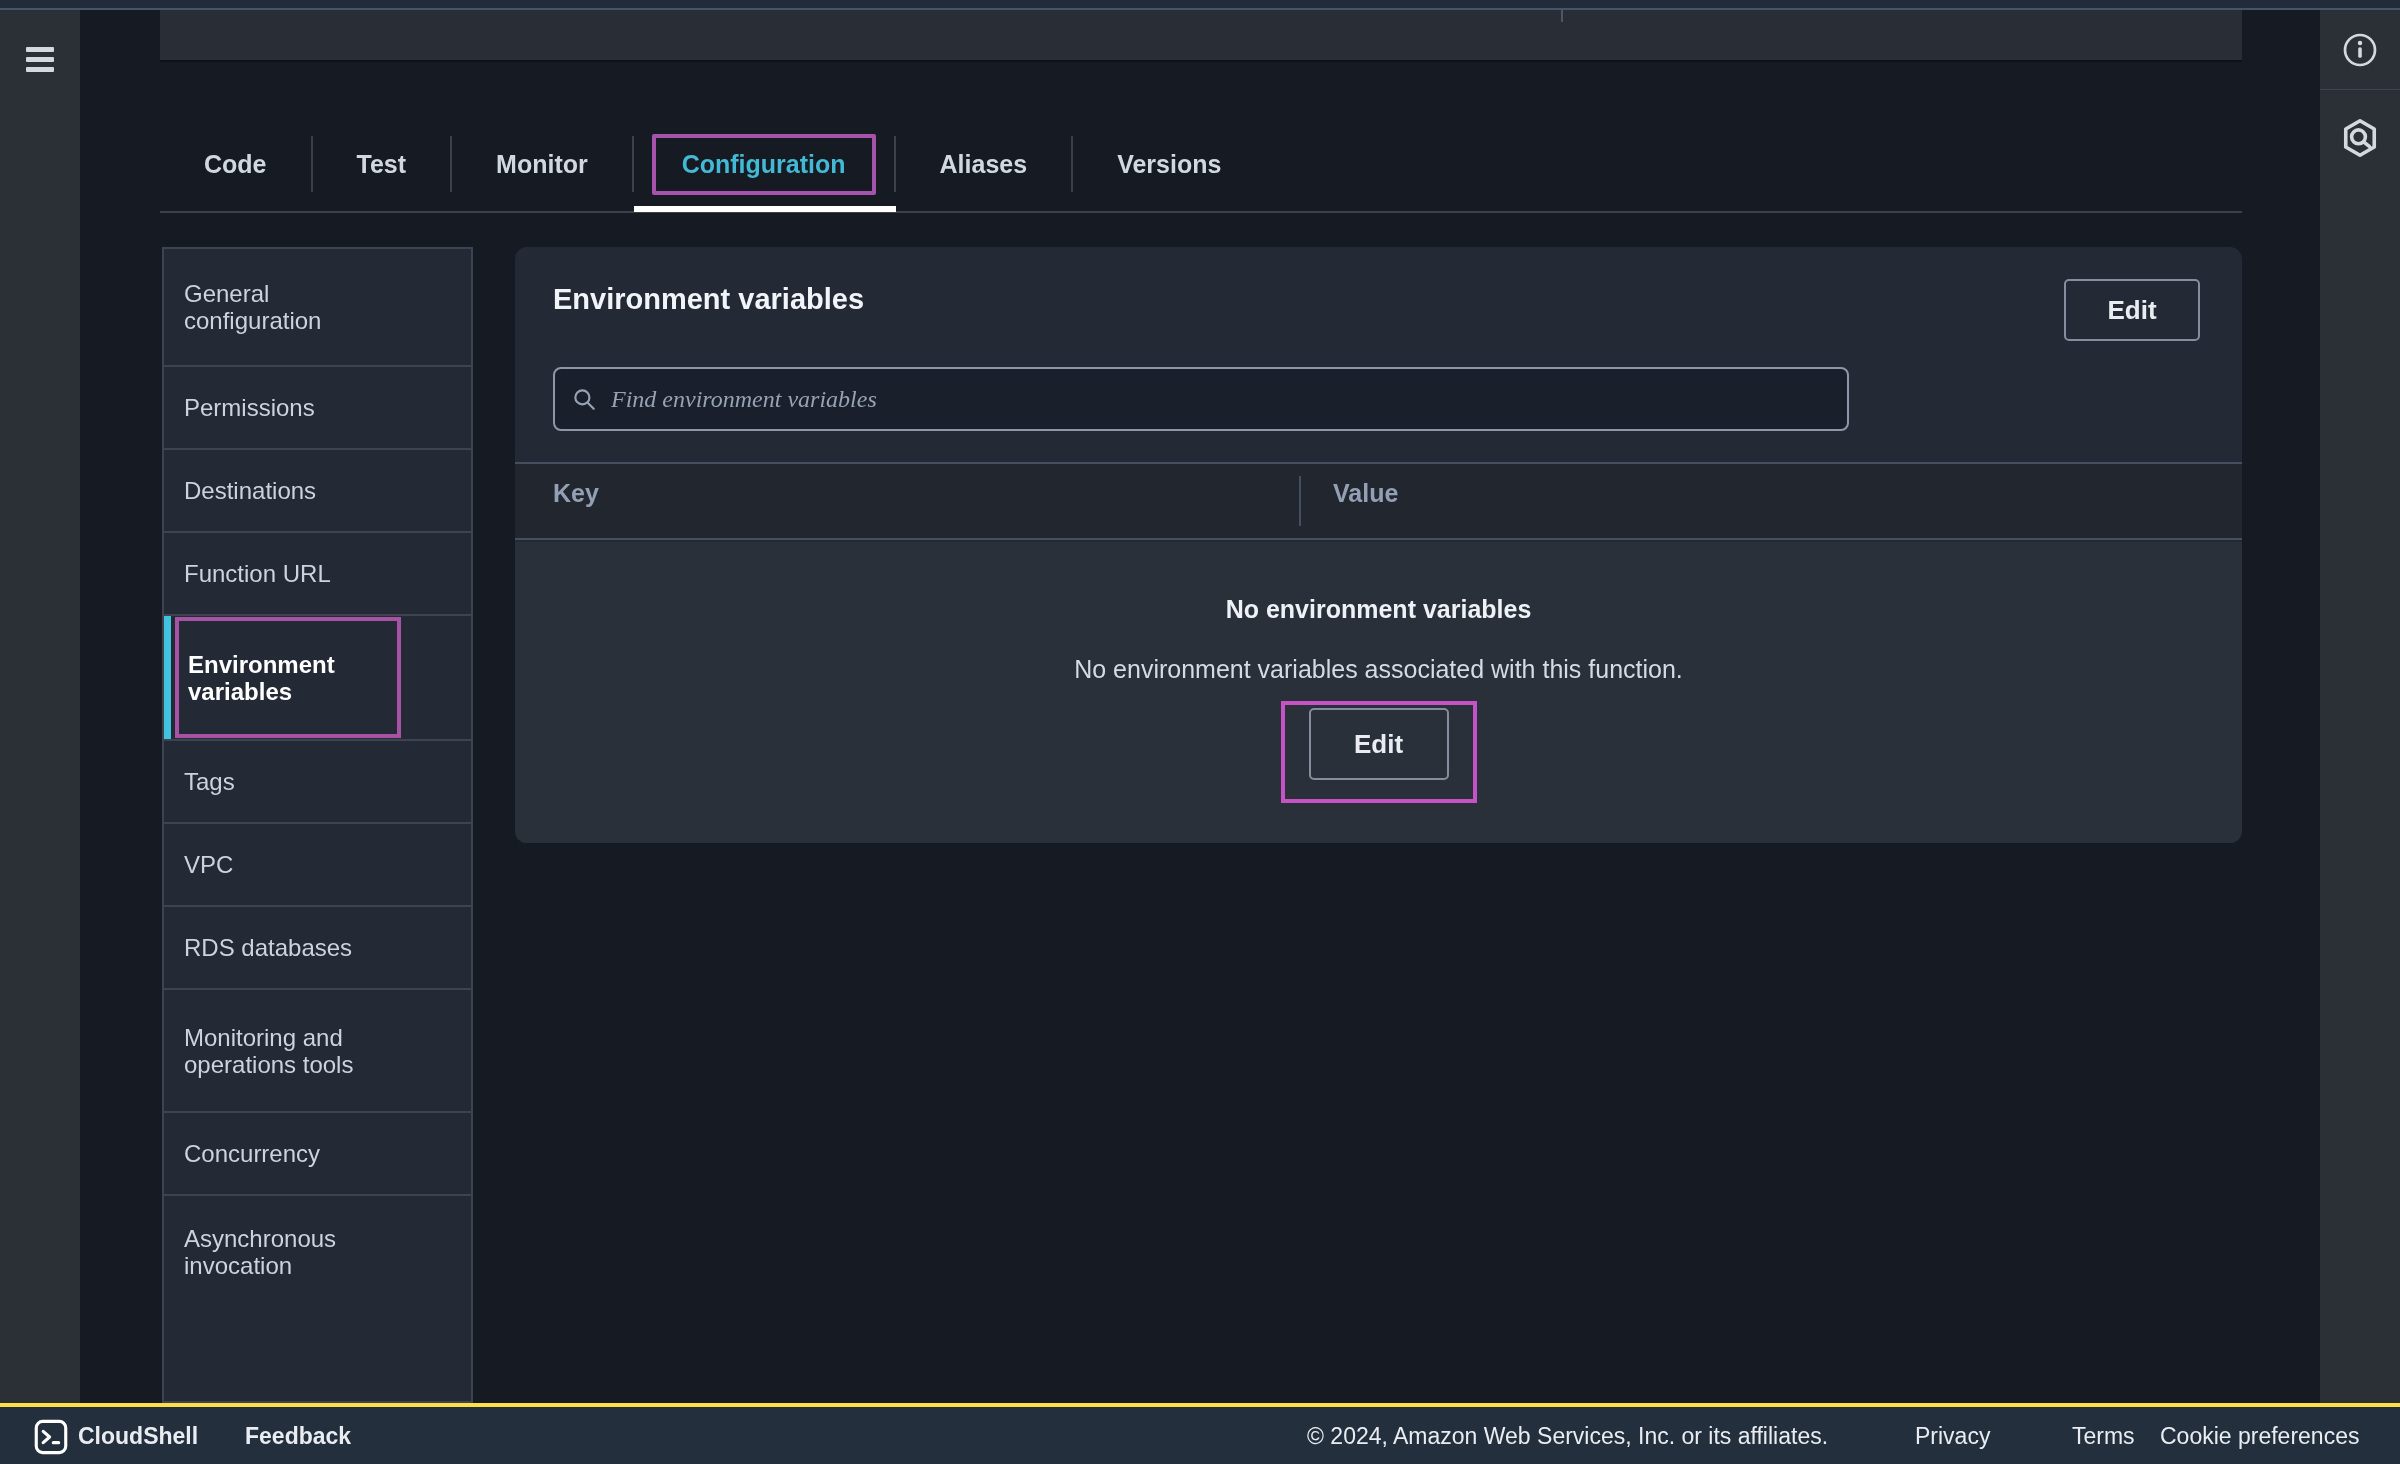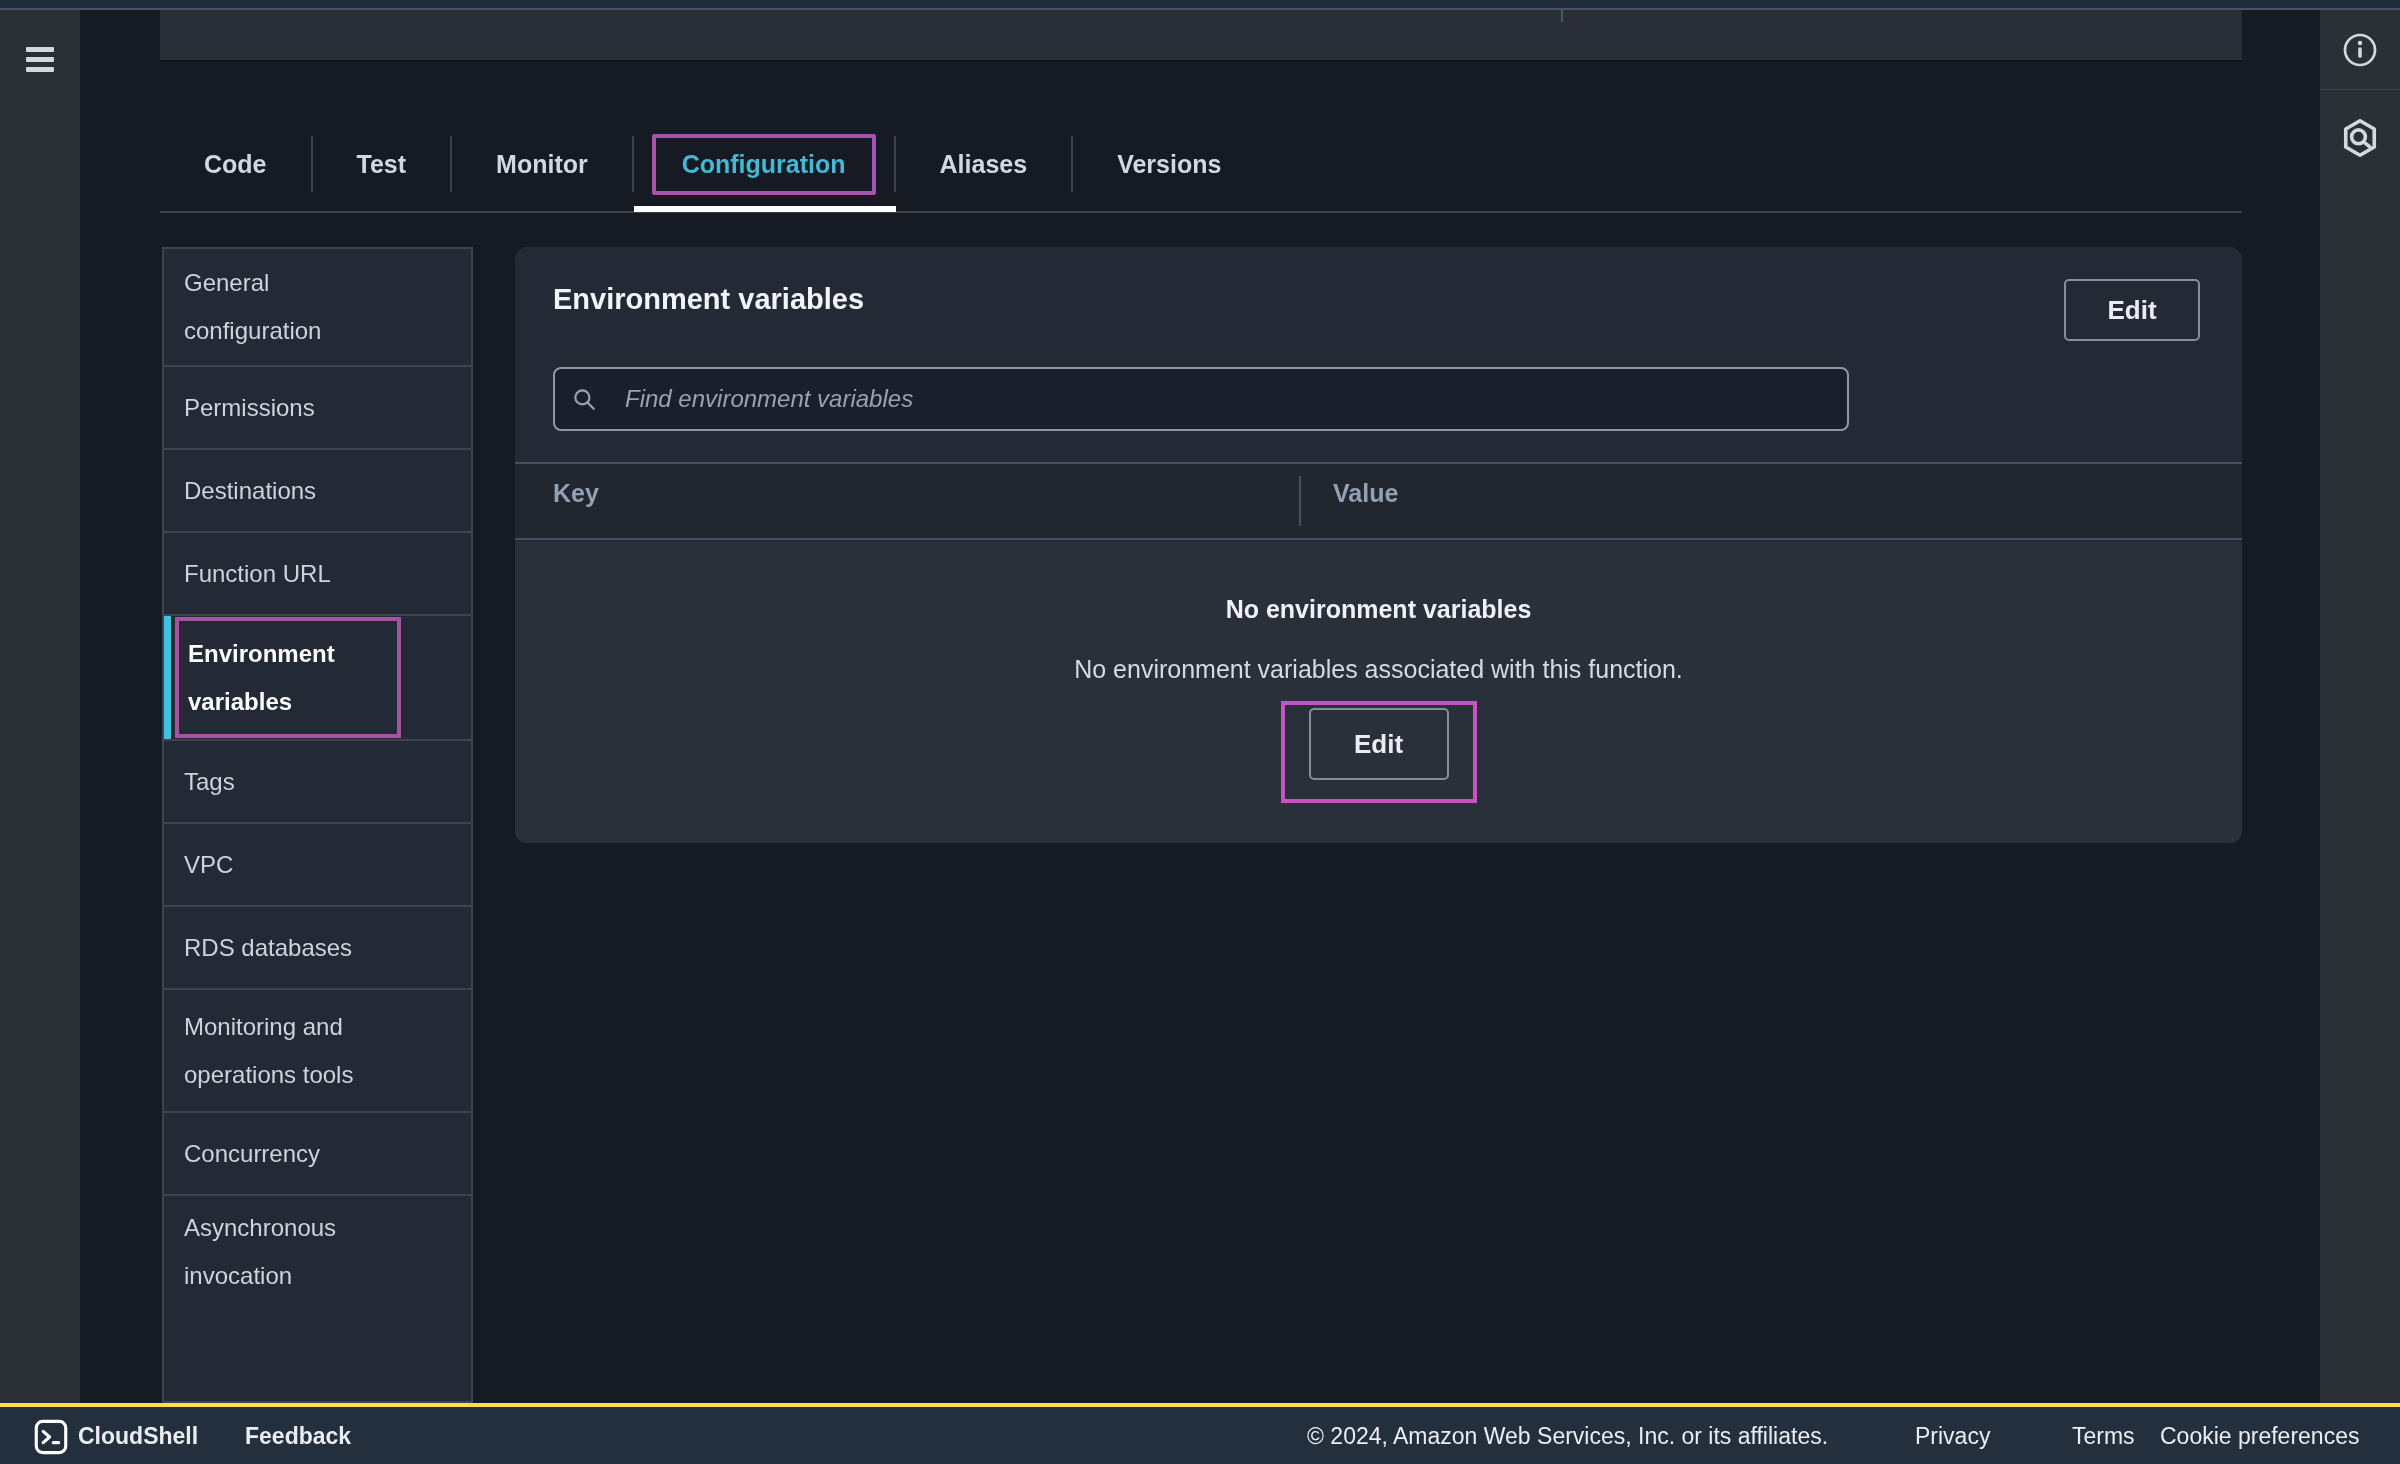--- a/index.html
+++ b/index.html
@@ -34,35 +34,35 @@
   .tab-active-cell { padding:0 18px; }
   .tab-active-box { display:inline-block; border:4px solid #a653ae; padding:12px 26px; border-radius:2px; color:#44b9d5; }
   .tab-border-bottom { left:160px; top:211px; width:2082px; height:2px; background:#3a414d; }
   .tab-underline { left:634px; top:206px; width:262px; height:6px; background:#ffffff; }
 
   
   .config-nav { left:162px; top:247px; width:311px; height:1156px; border:2px solid #3d4450; background:#232935; overflow:hidden; }
   .nav-item { position:relative; display:flex; align-items:center; padding-left:20px; padding-right:14px;
               background:#232935; border-bottom:2px solid #3d4450; font-size:24px; color:#ccd3dc; cursor:pointer; }
   .nav-item:last-child { border-bottom:none; }
-  .nav-label { white-space:pre-line; line-height:48px; }
+  .nav-label { white-space:pre-line; line-height:27px; }
   .nav-item.selected { color:#ffffff; font-weight:bold; }
   .nav-sel-bar { position:absolute; left:0; top:0; width:7px; height:100%; background:#40c3de; }
   .nav-annotation { position:absolute; left:11px; top:1px; width:226px; height:121px; border:4px solid #a653a6; pointer-events:none; }
 
   
   .panel { left:515px; top:247px; width:1727px; height:596px; background:#242a35; border-radius:12px; overflow:hidden; }
   .panel-title { position:absolute; left:38px; top:36px; font-size:29px; font-weight:bold; color:#f1f4f8; }
   .btn { display:flex; align-items:center; justify-content:center; border:2px solid #848e9c; border-radius:5px;
          font-size:26px; font-weight:bold; color:#e9edf2; background:transparent; cursor:pointer; }
   .panel-edit-btn { position:absolute; left:1549px; top:32px; width:136px; height:62px; }
   .search-box { position:absolute; left:38px; top:120px; width:1296px; height:64px; background:#1a202b;
                 border:2px solid #8d97a8; border-radius:8px; display:flex; align-items:center; padding:0 16px; }
-  .search-box input { flex:1; margin-left:28px; background:transparent; border:none; outline:none;
-                      font-family:Liberation Sans, sans-serif; font-size:24px; color:#d2d8e0; }
+  .search-box input { flex:1; margin-left:14px; background:transparent; border:none; outline:none;
+                      font-family:Liberation Serif, serif; font-size:24px; color:#d2d8e0; }
   .search-box input::placeholder { font-style:italic; color:#97a2b2; opacity:1; }
   .table-header { position:absolute; left:0; top:215px; width:100%; height:78px; background:#21262f;
                   border-top:2px solid #454f60; border-bottom:2px solid #454f60; }
   .col-label { position:absolute; top:0; height:58px; display:flex; align-items:center;
                font-size:25px; font-weight:bold; color:#93a0b4; }
   .col-key { left:38px; } .col-value { left:818px; }
   .col-divider { position:absolute; left:784px; top:12px; width:2px; height:50px; background:#454f60; }
   .table-body { position:absolute; left:0; top:295px; width:100%; height:301px; background:#2a303a; }
   .empty-title { position:absolute; left:0; top:53px; width:100%; text-align:center;
                  font-size:25px; font-weight:bold; color:#eef1f5; }

